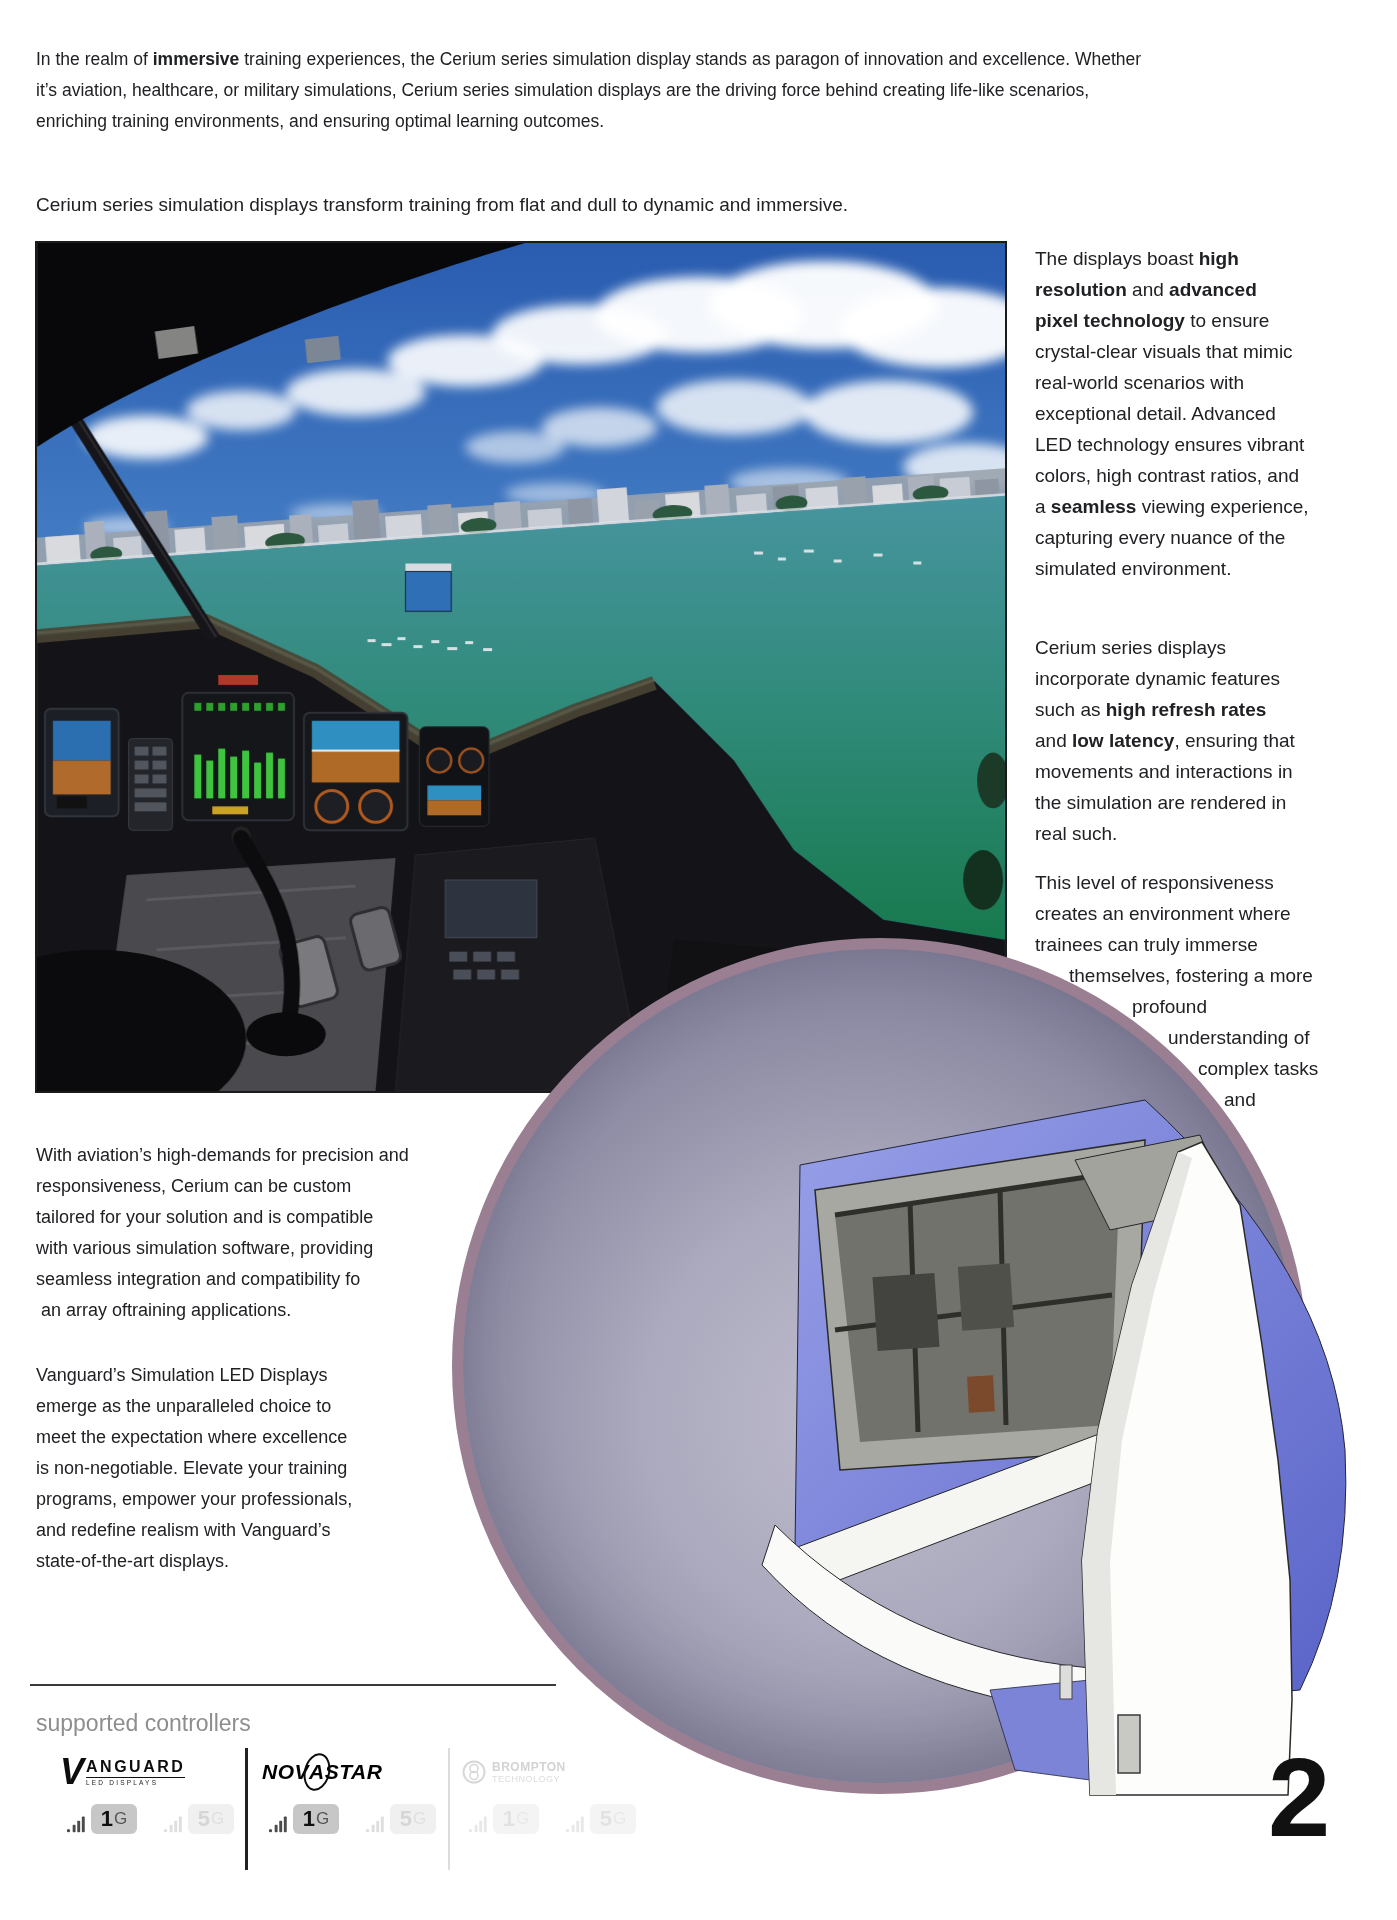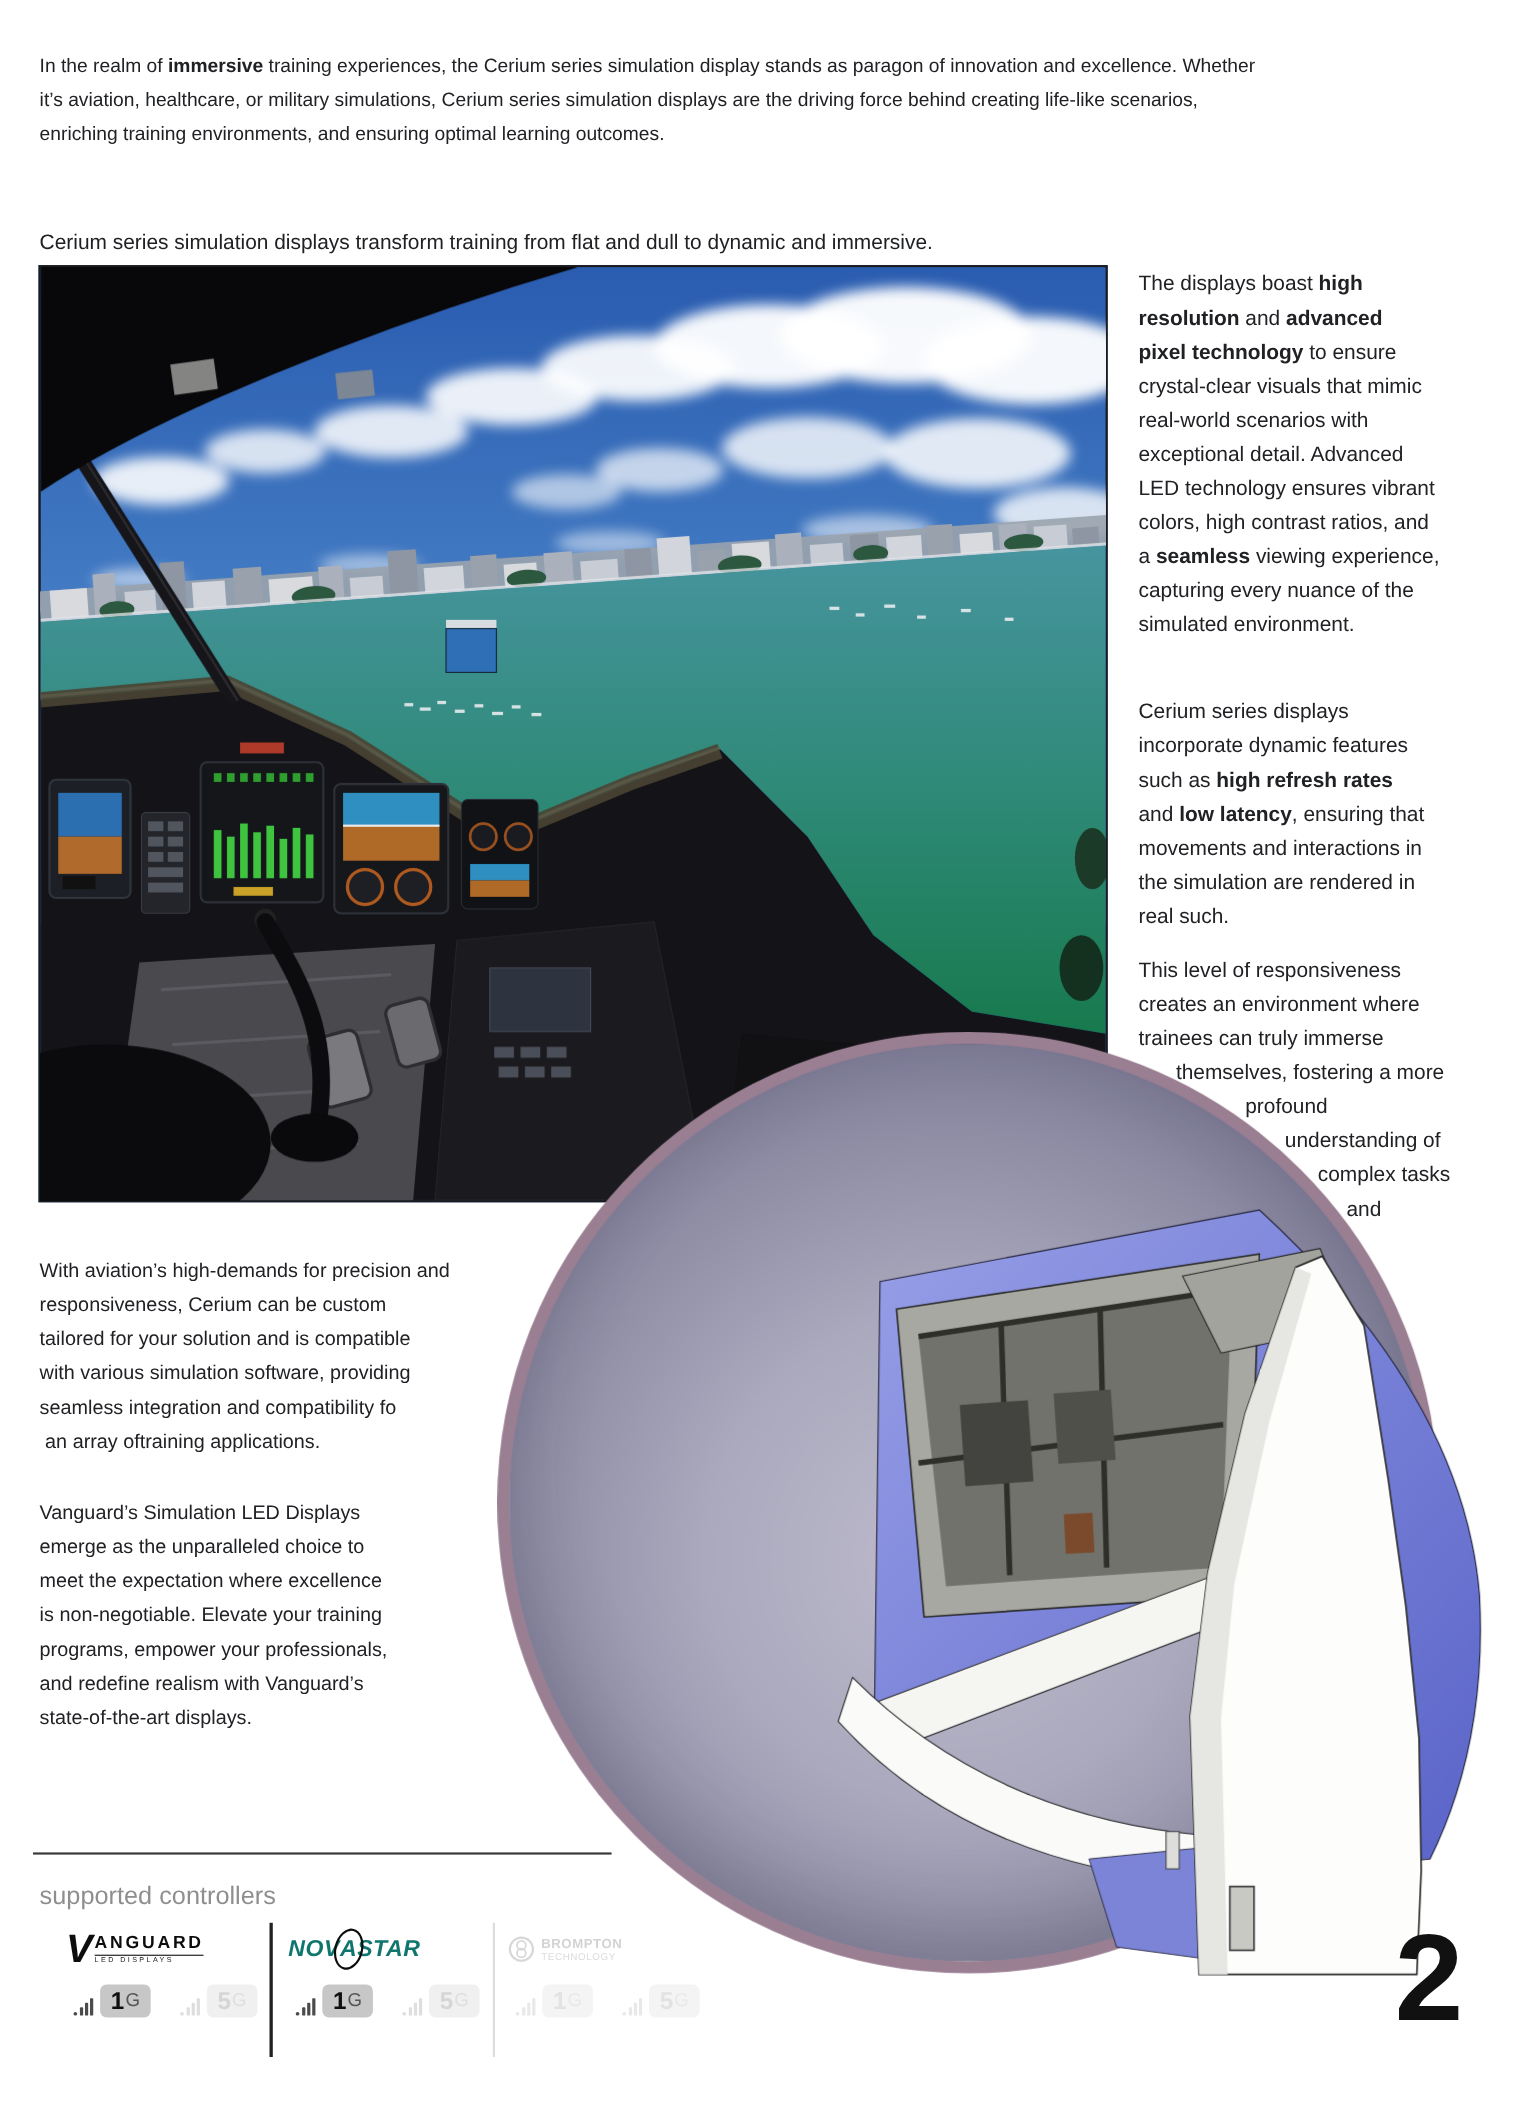--- a/index.html
+++ b/index.html
@@ -5,21 +5,21 @@
   html,body{margin:0;padding:0;}
   body{width:1397px;height:1920px;position:relative;background:#ffffff;
        font-family:"Liberation Sans", sans-serif;color:#202124;overflow:hidden;}
   .abs{position:absolute;}
   .pre{white-space:pre;}
   p{margin:0;}
   .b{font-weight:700;}
 
   
   #intro{left:36px;top:44px;width:1180px;font-size:17.5px;line-height:31px;z-index:2;}
-  #intro .p2{margin-top:68px;font-size:19px;}
+  #intro .p2{margin-top:52px;font-size:19px;}
 
   
   #photo{left:35px;top:241px;width:972px;height:852px;border:2px solid #1b1b1b;
          box-sizing:border-box;z-index:1;background:#2a5cb0;margin:0;}
   #photo svg{display:block;width:100%;height:100%;}
 
   
   #rightcol{left:1035px;top:243px;width:350px;font-size:19px;line-height:31px;z-index:2;}
   #rightcol .rp2{margin-top:48px;}
   #rightcol .rp3{margin-top:18px;}
@@ -47,21 +47,21 @@
   #fdiv1{left:245px;top:1748px;width:3px;height:122px;background:#222;z-index:4;}
   #fcol2{left:262px;top:1752px;}
   #fdiv2{left:448px;top:1748px;width:2px;height:122px;background:#dcdcdc;z-index:4;}
   #fcol3{left:462px;top:1752px;}
 
   .logo-row{display:flex;align-items:center;height:40px;}
   .vg-mark{font-style:italic;font-weight:900;font-size:36px;line-height:36px;color:#0d0d0d;margin-right:2px;}
   .vg-stack{display:flex;flex-direction:column;}
   .vg-name{font-weight:800;font-size:16px;letter-spacing:2.5px;color:#0d0d0d;}
   .vg-sub{font-size:6.5px;letter-spacing:2.2px;color:#222;border-top:1.5px solid #111;padding-top:1px;margin-top:1px;}
-  .nv-logo{font-style:italic;font-weight:900;font-size:21px;letter-spacing:.5px;color:#0f766e;}
+  .nv-logo{font-style:italic;font-weight:900;font-size:21px;letter-spacing:.5px;color:#000000;}
   .nv-a{position:relative;display:inline-block;}
   .nv-a::after{content:'';position:absolute;left:-5px;top:-7px;width:22px;height:34px;
                border:2px solid #0c0c0c;border-radius:50%;transform:rotate(14deg);}
   .br-logo{display:flex;align-items:center;gap:6px;}
   .br-stack{display:flex;flex-direction:column;}
   .br-name{font-weight:700;font-size:12px;letter-spacing:.5px;color:#d3d3d3;}
   .br-sub{font-size:9px;letter-spacing:.5px;color:#dcdcdc;}
 
   .badge-row{display:flex;gap:26px;margin-top:12px;margin-left:6px;}
   .badge-group{display:flex;align-items:flex-end;gap:5px;}

